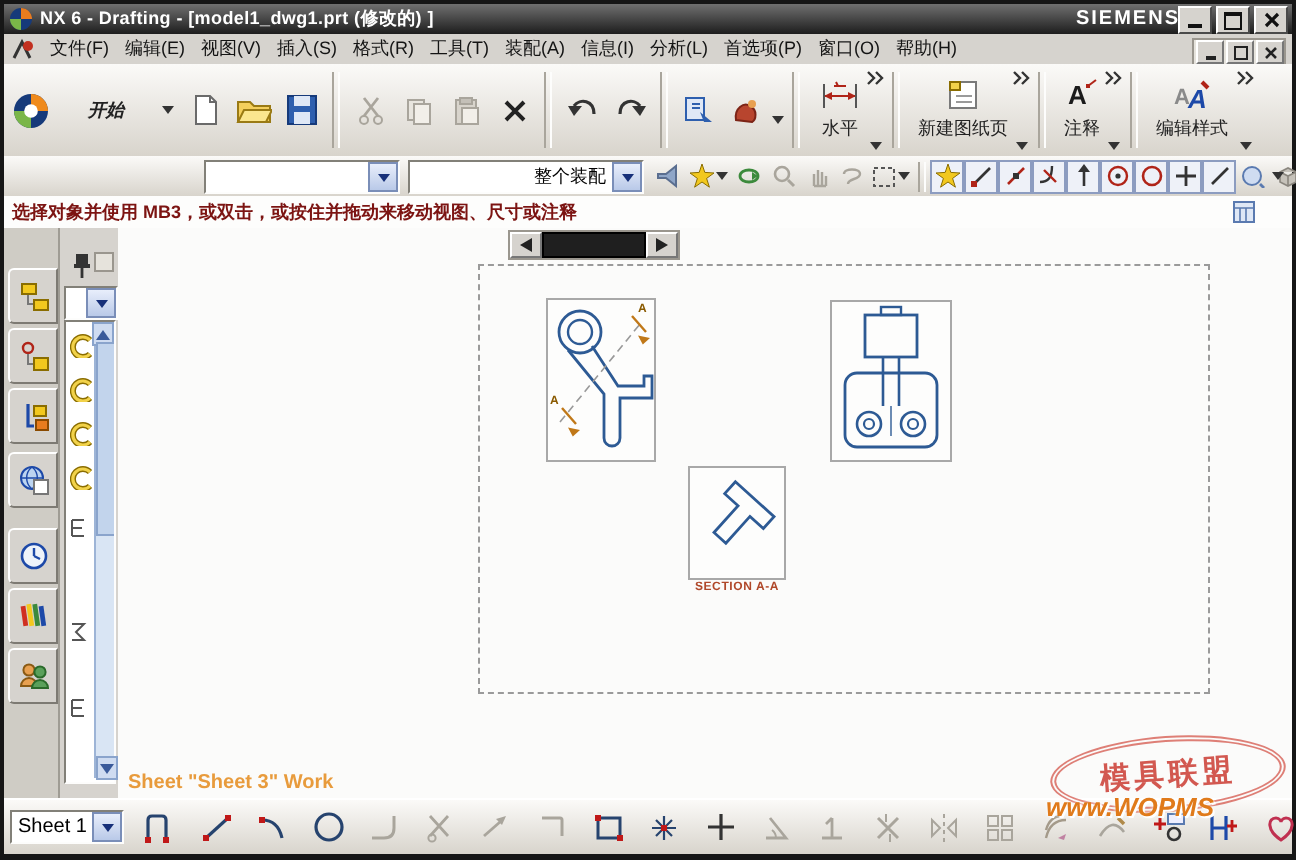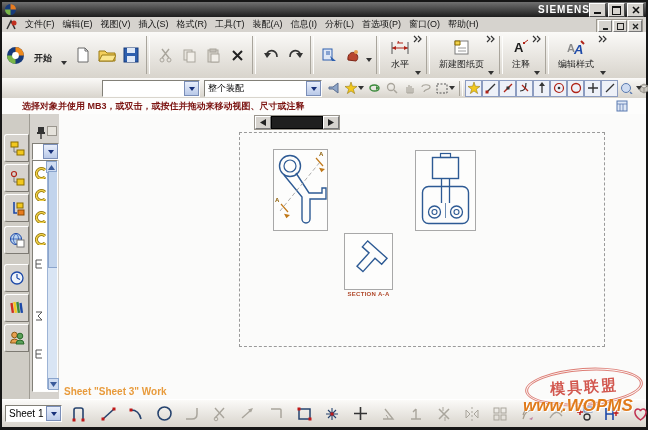--- a/index.html
+++ b/index.html
@@ -36,32 +36,32 @@
   .tbtn16{width:15px;height:15px;display:flex;align-items:center;justify-content:center;border:1px solid transparent;}
   .toggled{border:1px solid #8c9cc0;background:#eef1f8;}
   .bigbtn{display:flex;flex-direction:column;align-items:center;justify-content:center;
     font-size:9px;color:#222;padding:1px 4px;white-space:nowrap;}
   .bigbtn .cap{margin-top:2px;}
   .grp{position:relative;display:flex;align-items:center;height:44px;padding:0 8px 0 2px;}
   .chev{position:absolute;right:1px;top:2px;font-size:0;}
   .grp-down{position:absolute;right:2px;bottom:2px;}
   .tri-d{width:0;height:0;border-left:3px solid transparent;border-right:3px solid transparent;border-top:4px solid #333;}
   .tri-d-blue{width:0;height:0;border-left:3px solid transparent;border-right:3px solid transparent;border-top:4px solid #17307a;}
-  .start-btn{display:flex;align-items:flex-end;gap:9px;font-size:9px;font-weight:bold;color:#222;padding:0 4px;}
+  .start-btn{display:flex;align-items:center;gap:19px;font-size:9px;font-weight:bold;color:#222;padding:0 4px;font-style:italic;}
 
   .combo{display:flex;align-items:center;height:15px;background:#fff;
     border:1px solid;border-color:#828078 #fdfdfc #fdfdfc #828078;font-size:9px;}
-  .combo .val{flex:1;padding:0 3px;overflow:hidden;white-space:nowrap;}
+  .combo .val{flex:1;padding:0 3px;overflow:hidden;white-space:nowrap;text-align:right;}
   .combo .drop{width:13px;height:13px;background:linear-gradient(#e8eefb,#b9c9e8);
     border:1px solid #7a8eb8;display:flex;align-items:center;justify-content:center;}
 
   
   .promptbar{position:absolute;left:0;top:96px;width:644px;height:16px;background:#fdfdfc;
     border-bottom:1px solid #9f9c94;display:flex;align-items:center;}
-  .prompt-text{font-size:9px;font-weight:bold;color:#7c1412;margin-left:20px;white-space:nowrap;}
+  .prompt-text{font-size:9px;font-weight:bold;color:#7c1412;margin-left:4px;white-space:nowrap;}
   .prompt-icon{position:absolute;right:18px;top:2px;}
 
   
   .main{position:absolute;left:0;top:112px;width:644px;height:285px;background:#d6d3ce;}
   .resbar{position:absolute;left:0;top:0;width:27px;height:285px;background:#cfccc5;border-right:1px solid #9f9c94;}
   .rtab{position:absolute;left:2px;width:23px;height:26px;background:#d6d3ce;
     border:1px solid;border-color:#fff #7d7a73 #7d7a73 #fff;border-radius:3px 0 0 3px;
     display:flex;align-items:center;justify-content:center;}
   .panel{position:absolute;left:28px;top:0;width:29px;height:285px;background:#d6d3ce;border-right:1px solid #6f6c66;}
   .plist{position:absolute;left:2px;top:46px;width:24px;height:230px;background:#fff;
@@ -87,37 +87,38 @@
   
   .tbb{position:absolute;left:0;top:397px;width:644px;height:27px;border-top:1px solid #fff;
     display:flex;align-items:center;}
   .sheet-combo{width:84px;margin-left:3px;}
 
   
   .wm{position:absolute;right:0px;top:364px;width:125px;height:62px;z-index:9;pointer-events:none;}
   .wm-oval{position:absolute;left:4px;top:2px;width:112px;height:32px;border:3px double rgba(206,60,48,.65);
     border-radius:50%;transform:rotate(-4deg);display:flex;align-items:center;justify-content:center;}
   .wm-title{font-size:15px;font-weight:bold;color:rgba(200,48,38,.8);letter-spacing:2px;white-space:nowrap;}
-  .wm-url{position:absolute;left:2px;top:30px;font-size:17px;font-weight:bold;font-style:italic;
+  .wm-url{position:absolute;left:2px;top:30px;font-size:13px;font-weight:bold;font-style:italic;
     color:#e07a1a;text-shadow:0 0 2px #fff,1px 1px 0 #fff;white-space:nowrap;}
 
   svg{display:block;}
 </style>
 </head>
 <body>
 
 <div class="screen">
  <div class="inner">
 
   <div class="titlebar">
     <svg width="13" height="13" style="margin-left:2px">
       <circle cx="6.5" cy="6.5" r="5.5" fill="#163a7a"></circle>
       <path d="M6.5,1 A5.5,5.5 0 0 1 12,6.5 L6.5,6.5 Z" fill="#e87c1e"></path>
       <path d="M1,6.5 A5.5,5.5 0 0 0 6.5,12 L6.5,6.5 Z" fill="#7ab648"></path>
     </svg>
+    <span class="title-text">NX 6 - Drafting - [model1_dwg1.prt (修改的) ]</span>
     <span class="brand">SIEMENS</span>
     <div class="winbtns">
       <div class="winbtn">
         <div style="width:7px;height:2px;background:#111;margin-top:6px"></div>
       </div>
       <div class="winbtn">
         <div style="width:7px;height:6px;border:1px solid #111;border-top-width:2px"></div>
       </div>
       <div class="winbtn">
         <svg width="8" height="8">

